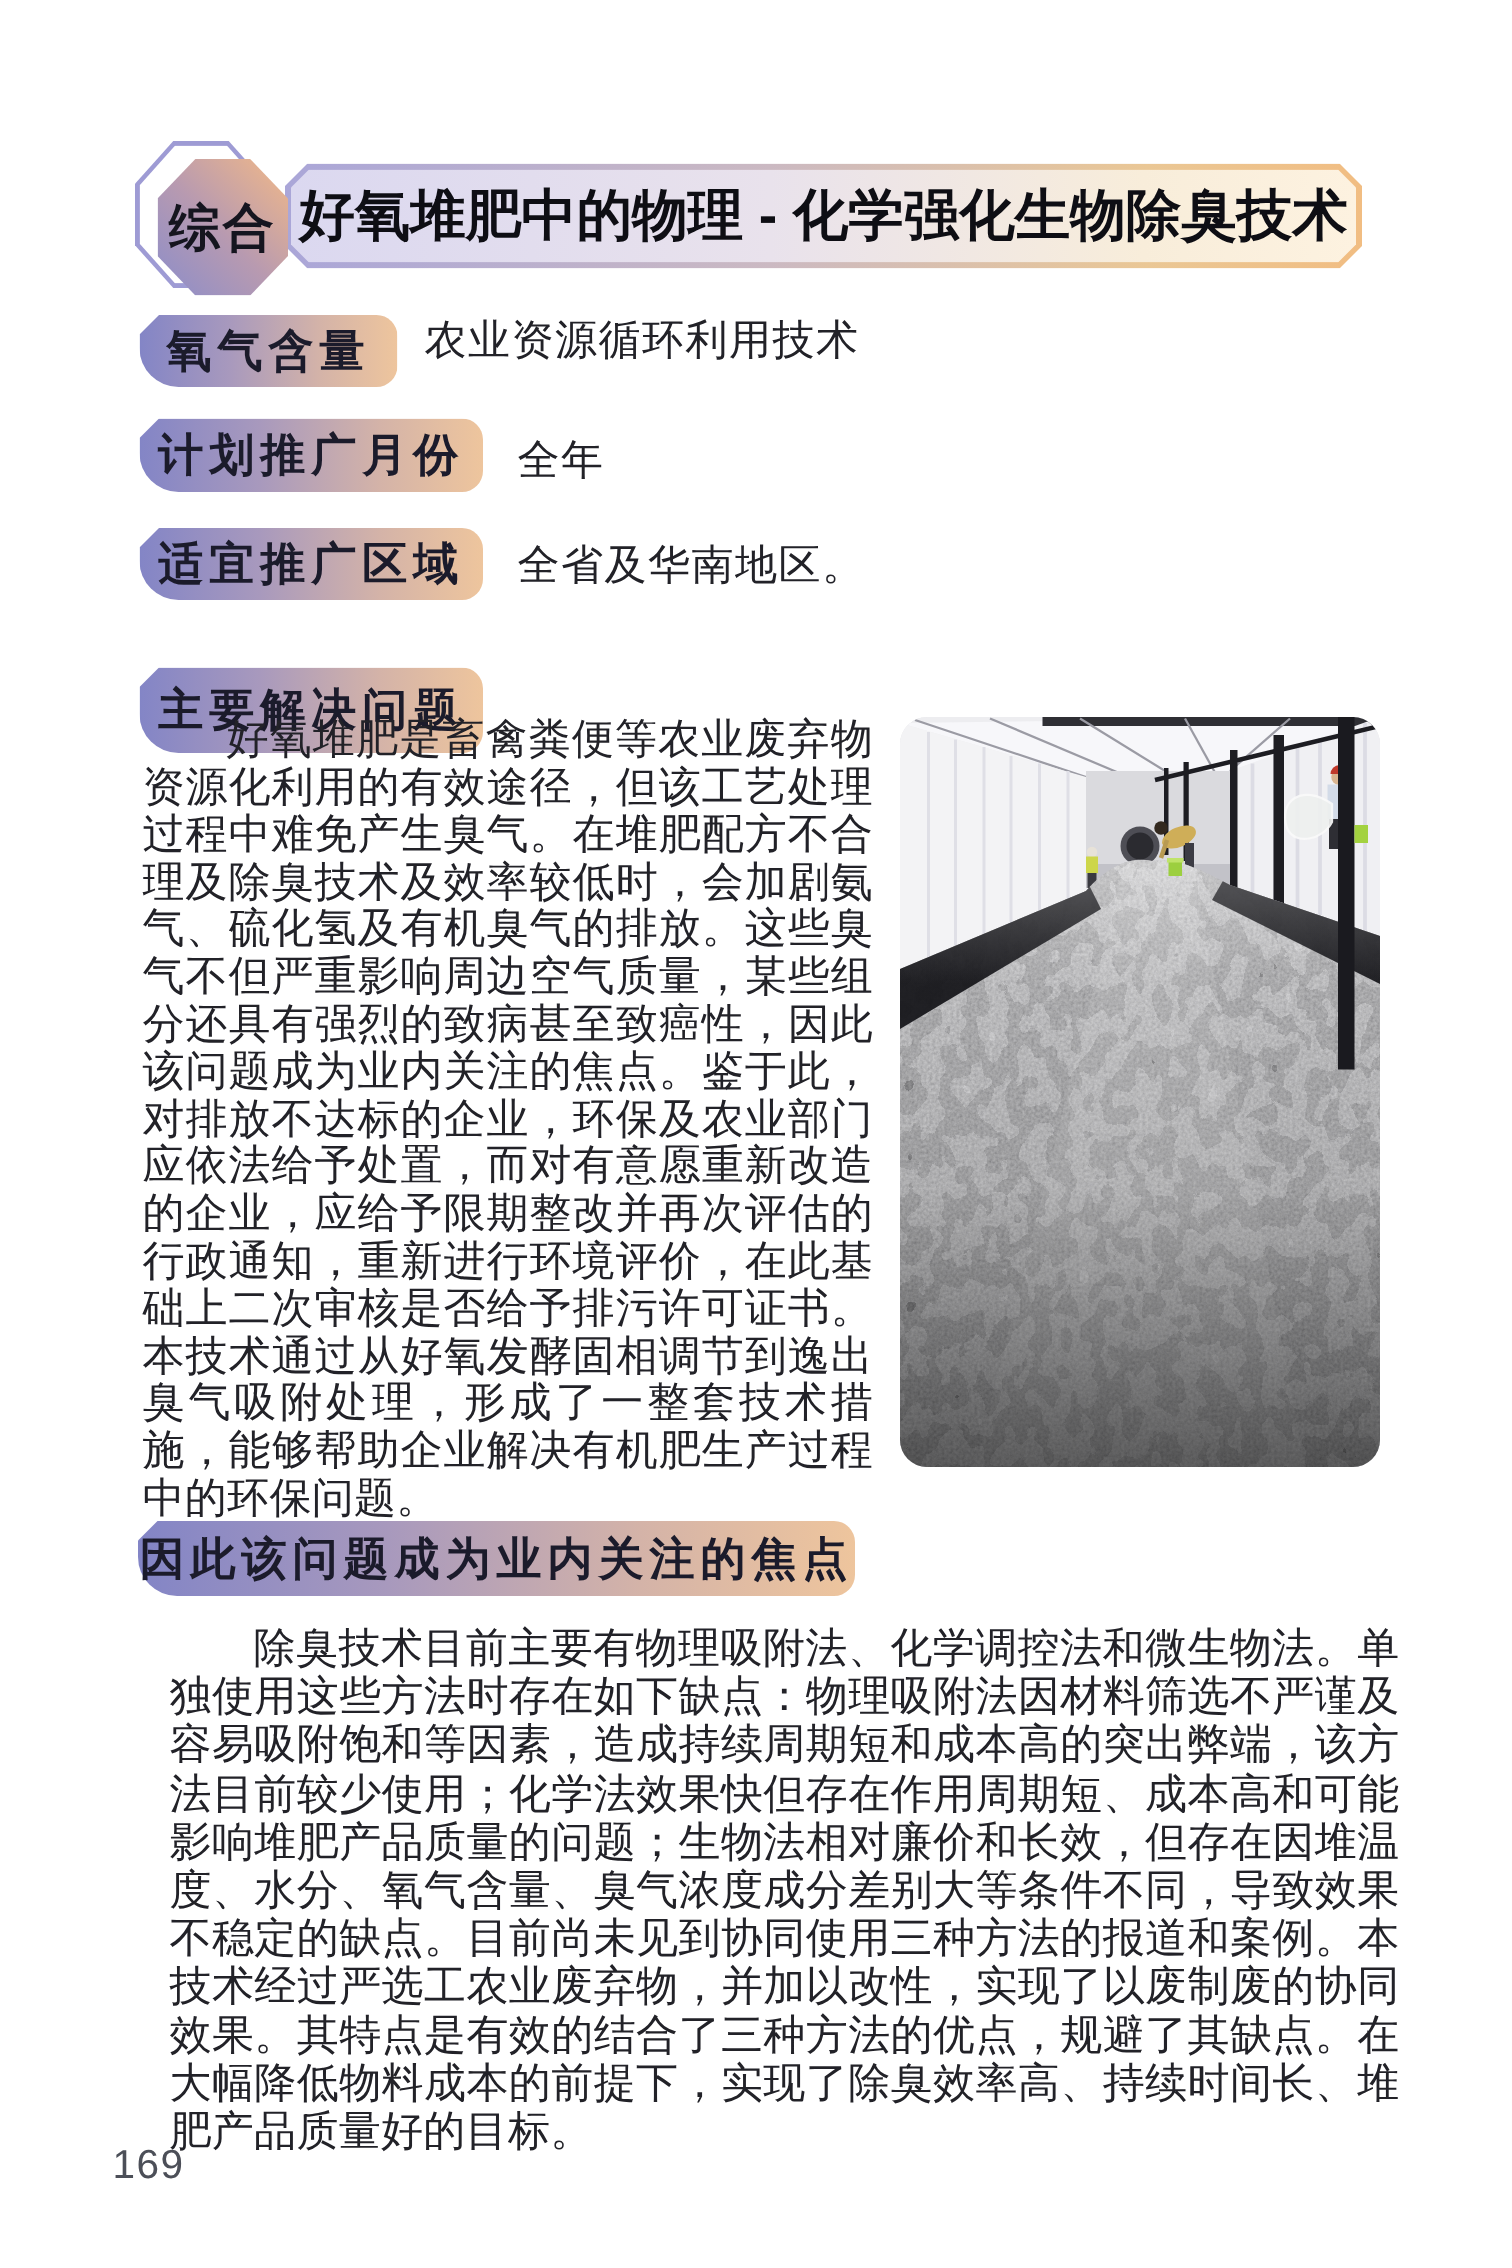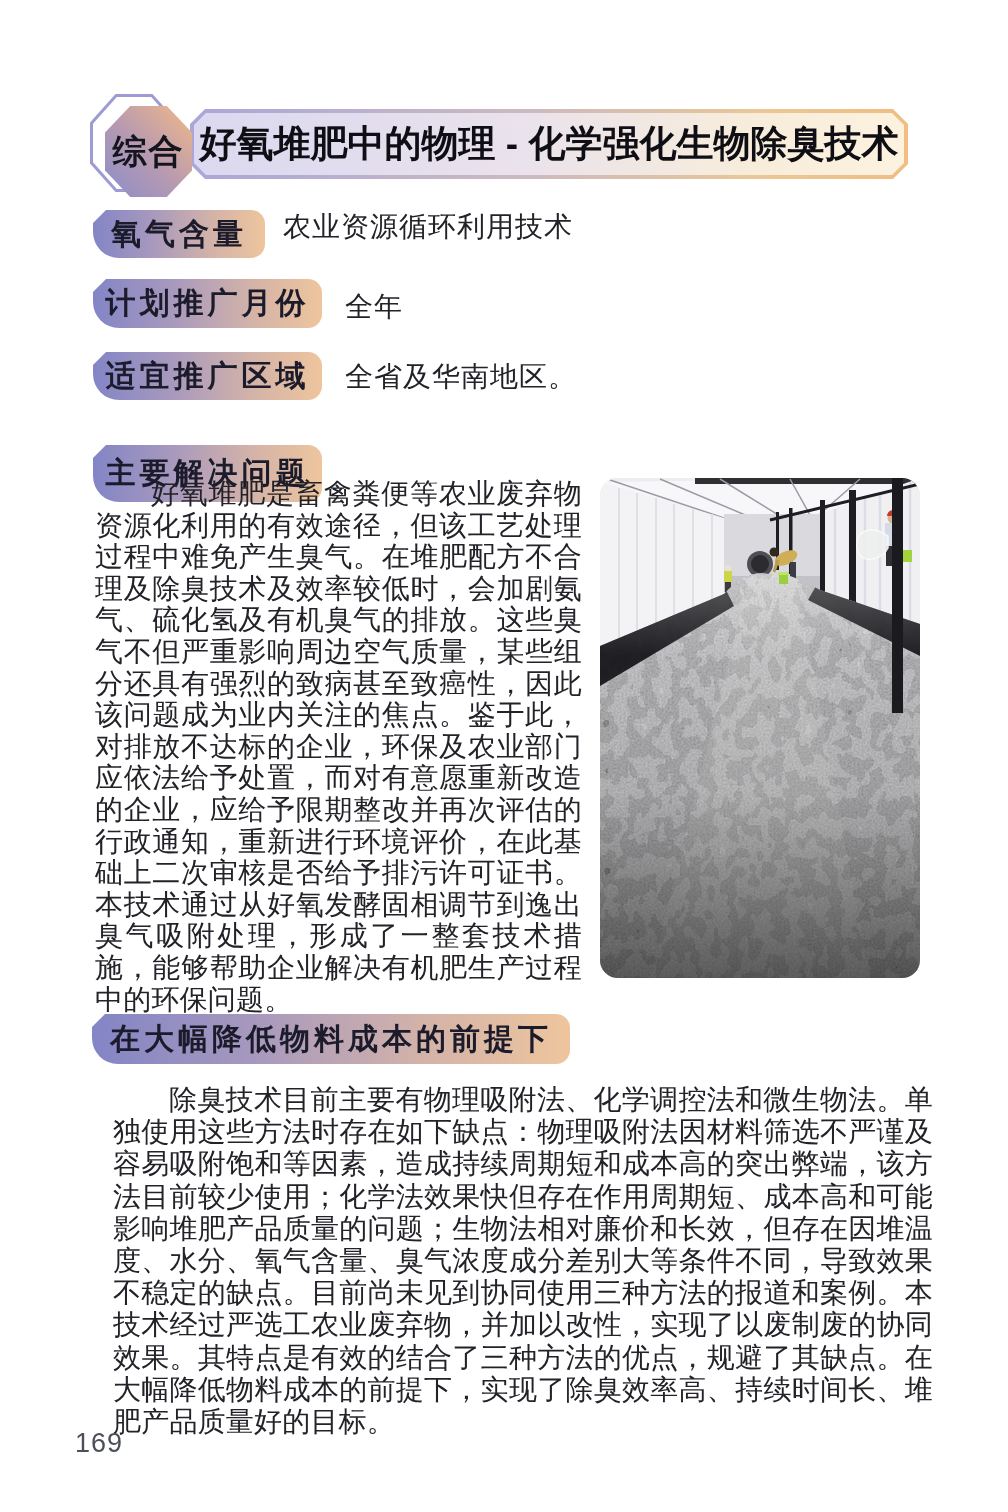--- a/index.html
+++ b/index.html
@@ -218,20 +218,20 @@
       </g>
       <g>
         <rect x="303" y="72" width="9" height="12" fill="#a3d23f"></rect>
       </g>
     </svg>
   </div>
   <p class="bodytext kai">好氧堆肥是畜禽粪便等农业废弃物资源化利用的有效途径，但该工艺处理过程中难免产生臭气。在堆肥配方不合理及除臭技术及效率较低时，会加剧氨气、硫化氢及有机臭气的排放。这些臭气不但严重影响周边空气质量，某些组分还具有强烈的致病甚至致癌性，因此该问题成为业内关注的焦点。鉴于此，对排放不达标的企业，环保及农业部门应依法给予处置，而对有意愿重新改造的企业，应给予限期整改并再次评估的行政通知，重新进行环境评价，在此基础上二次审核是否给予排污许可证书。本技术通过从好氧发酵固相调节到逸出臭气吸附处理，形成了一整套技术措施，能够帮助企业解决有机肥生产过程中的环保问题。</p>
 </div>
 
 <div class="abs tag tag-5">
-  <span>在大幅降低物料成本的前提下</span>
+  <span>因此该问题成为业内关注的焦点</span>
 </div>
 
 <div class="abs sec2">
   <p class="bodytext kai">除臭技术目前主要有物理吸附法、化学调控法和微生物法。单独使用这些方法时存在如下缺点：物理吸附法因材料筛选不严谨及容易吸附饱和等因素，造成持续周期短和成本高的突出弊端，该方法目前较少使用；化学法效果快但存在作用周期短、成本高和可能影响堆肥产品质量的问题；生物法相对廉价和长效，但存在因堆温度、水分、氧气含量、臭气浓度成分差别大等条件不同，导致效果不稳定的缺点。目前尚未见到协同使用三种方法的报道和案例。本技术经过严选工农业废弃物，并加以改性，实现了以废制废的协同效果。其特点是有效的结合了三种方法的优点，规避了其缺点。在大幅降低物料成本的前提下，实现了除臭效率高、持续时间长、堆肥产品质量好的目标。</p>
 </div>
 
 <div class="abs pagenum">169</div>
 
 </body></html>

